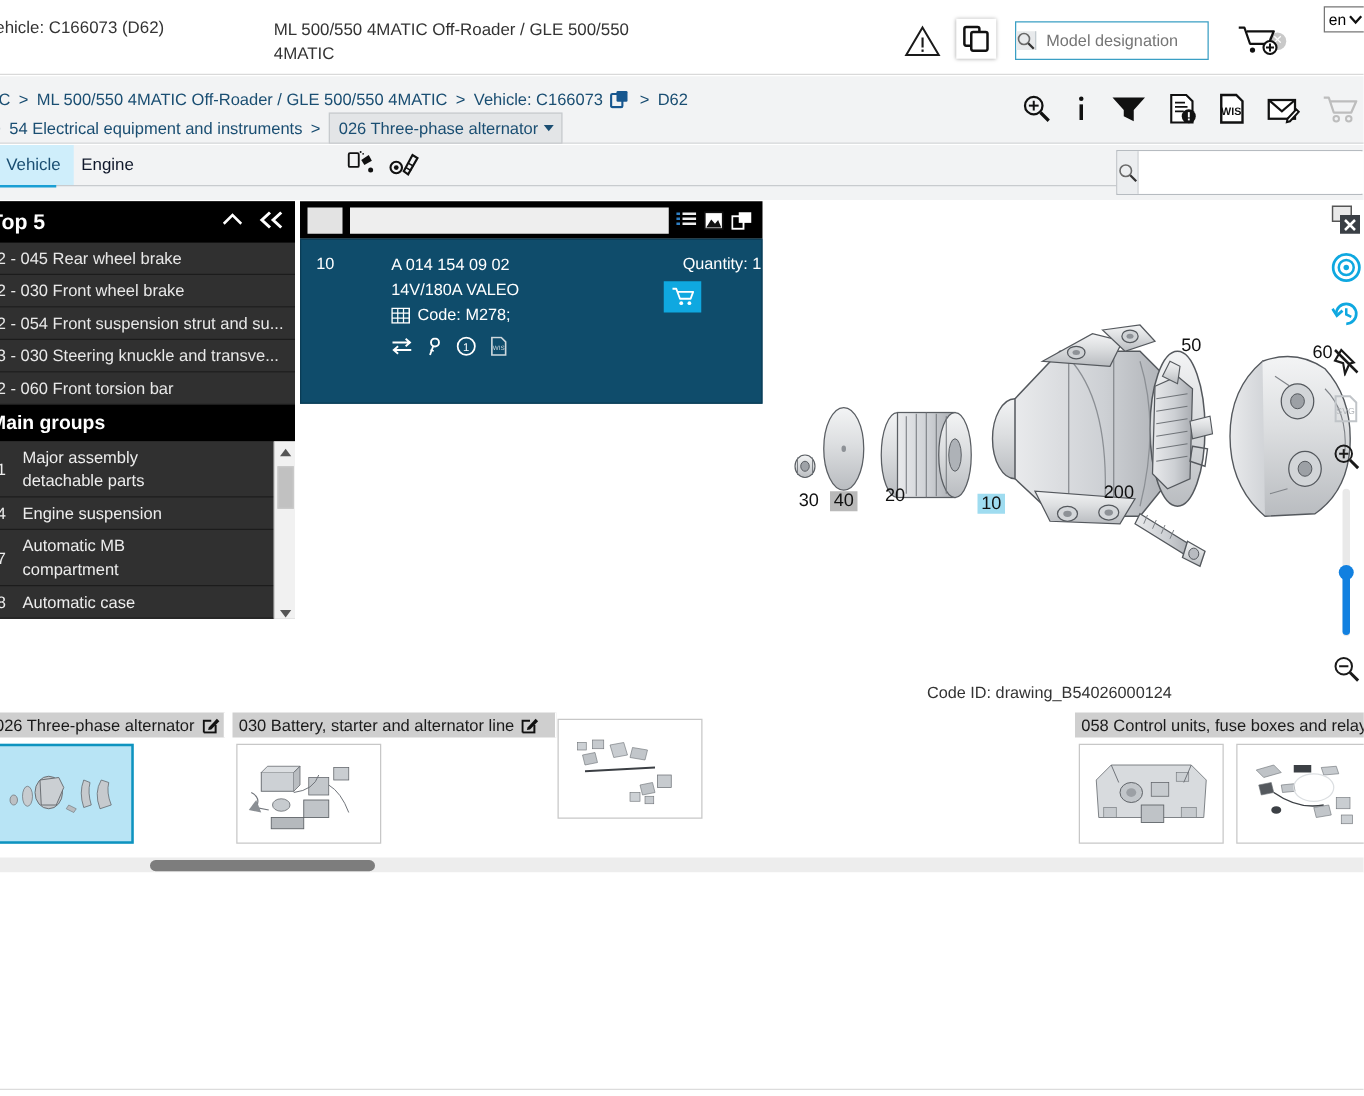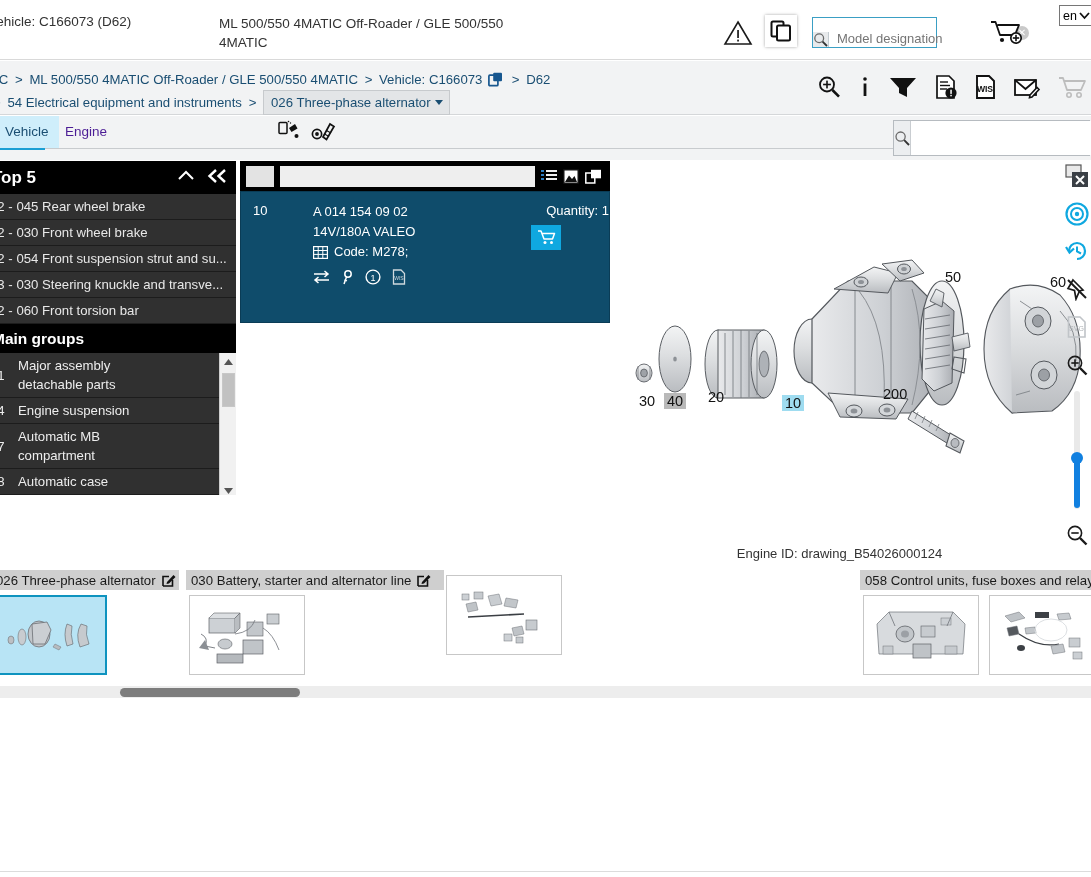--- a/index.html
+++ b/index.html
@@ -25,22 +25,22 @@
     position: absolute; left: 219px; top: 14px; width: 330px;
     font-size: 13.5px; color: #333; line-height: 19px;
   }
   .warn-icon { position: absolute; left: 723px; top: 20px; width: 30px; height: 26px; }
   .copybtn {
     position: absolute; left: 765px; top: 15px; width: 32px; height: 32px;
     background: #fff; box-shadow: 0 0 3px rgba(0,0,0,.35);
     display: flex; align-items: center; justify-content: center;
   }
   .modelsearch {
-    position: absolute; left: 812px; top: 17px; width: 125px; height: 31px;
-    border: 1px solid #3a9fc4; background: #fff; display: flex; align-items: flex-end;
+    position: absolute; left: 812px; top: 17px; width: 155px; height: 31px;
+    border: 1px solid #3a9fc4; background: #fff; display: flex; align-items: center;
   }
   .modelsearch .sbtn {
     width: 31px; background: #e8eaec; border-right: 1px solid #c3cbd0;
     display: flex; align-items: center; justify-content: center;
   }
   .modelsearch .sinput {
     flex: 1; border: 0; outline: none; font-size: 13px; color: #9a9a9a;
     padding-left: 8px; font-family: "Liberation Sans", sans-serif; background: transparent;
   }
   .clear-circ {
@@ -80,21 +80,21 @@
     align-items: center; gap: 16px;
   }
 
   
   .tabrow {
     position: absolute; left: 0; top: 116px; width: 1091px; height: 44px;
     background: #f2f3f4;
   }
   .tab {
     position: absolute; top: 0; height: 32px; line-height: 32px;
-    font-size: 13.5px; color: #4c1d95; padding: 0 10px; cursor: default;
+    font-size: 13.5px; color: #0f172a; padding: 0 10px; cursor: default;
   }
   .tab.active { background: #cfeefb; color: #1a4e72; }
   .tab-underline {
     position: absolute; left: 0; top: 32px; width: 1022px; height: 1px; background: #c8cbce;
   }
   .tab-underline.active-seg { background: #1a9fd4; height: 2px; width: 50px; }
   .tabsearch {
     position: absolute; left: 893px; top: 120px; width: 197px; height: 36px;
     border: 1px solid #b6bbc0; background: #fff; display: flex;
   }
@@ -673,21 +673,21 @@
 
     <div class="callout" style="left:27px;top:232px;">30</div>
     <div class="callout hl-grey" style="left:52px;top:232px;">40</div>
     <div class="callout" style="left:96px;top:228px;">20</div>
     <div class="callout hl-blue" style="left:170px;top:234px;">10</div>
     <div class="callout" style="left:271px;top:225px;">200</div>
     <div class="callout" style="left:333px;top:108px;">50</div>
     <div class="callout" style="left:438px;top:113px;">60</div>
   </div>
 
-  <div class="imgid">Engine ID: drawing_B54026000124</div>
+  <div class="imgid">Code ID: drawing_B54026000124</div>
 
   <div class="vtools">
     <span class="tool">
       <svg width="24" height="24" viewBox="0 0 24 24">
         <rect x="1" y="1" width="15" height="12" fill="#e9e9e9" stroke="#555" stroke-width="1.2"></rect>
         <rect x="7" y="8" width="16" height="15" fill="#3a3f45"></rect>
         <path d="M11 12 L19 20 M19 12 L11 20" stroke="#fff" stroke-width="2"></path>
       </svg>
     </span>
     <span class="tool">

